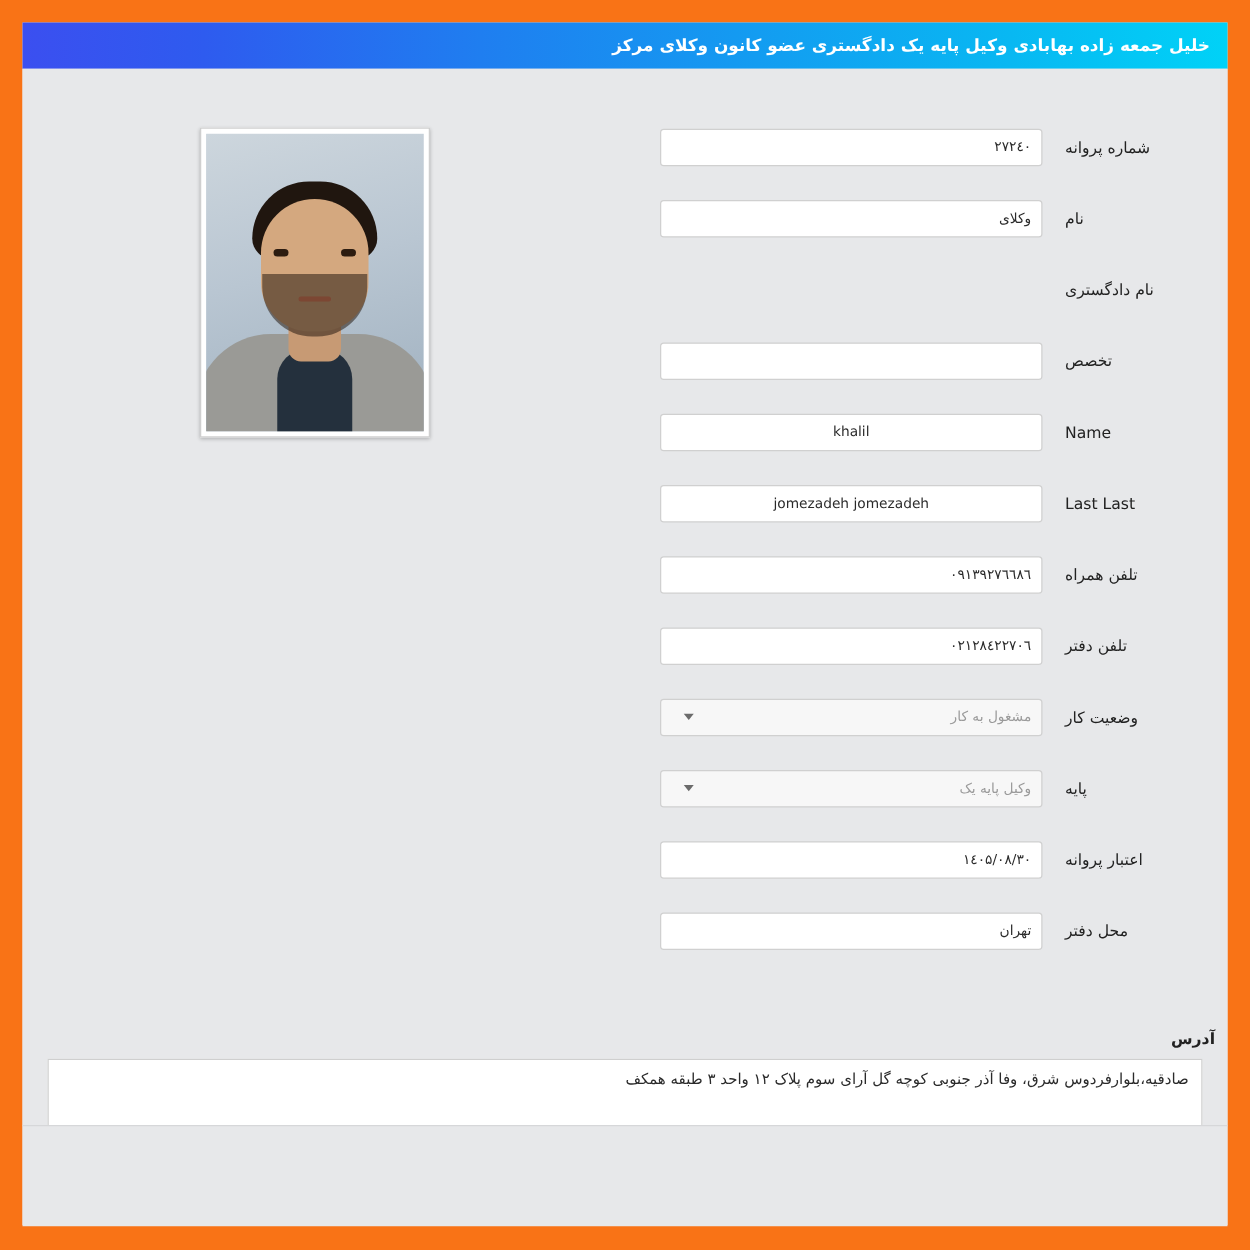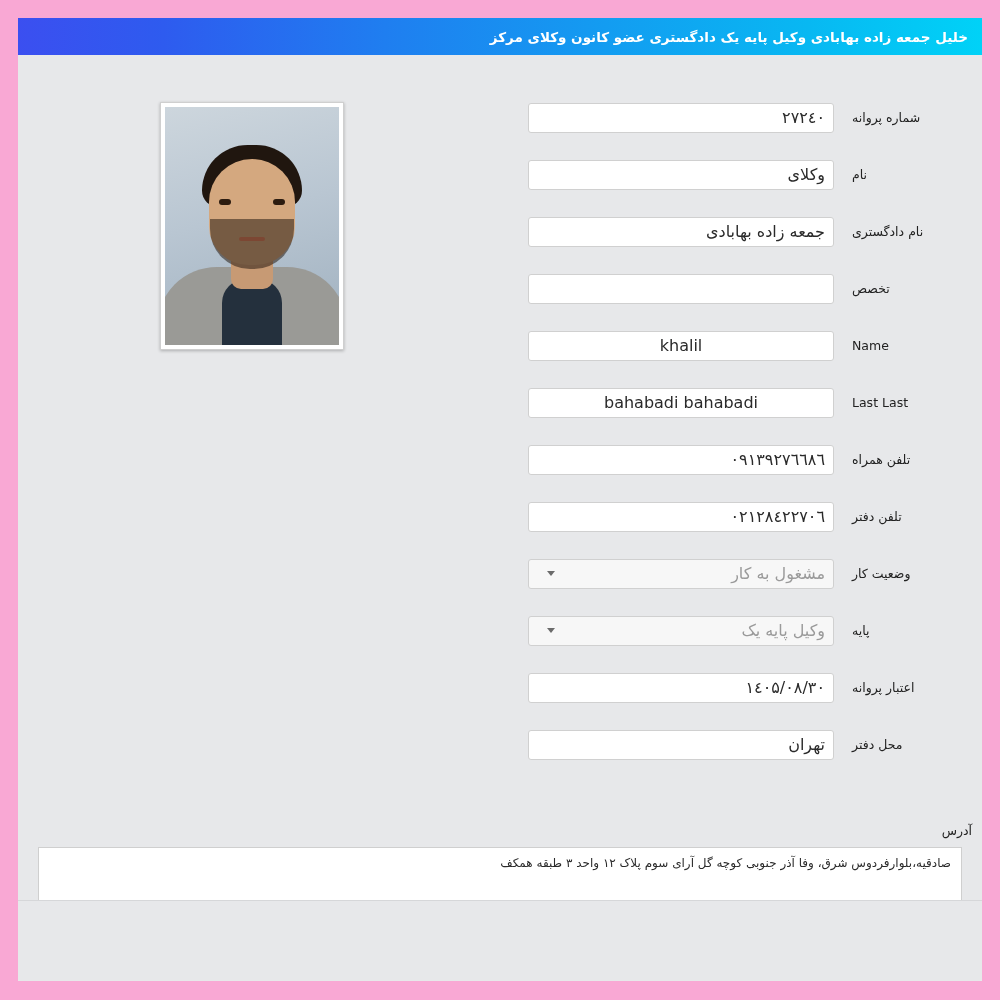--- a/index.html
+++ b/index.html
@@ -10,21 +10,21 @@
   body {
     width: 1000px;
     height: 1000px;
     font-family: "DejaVu Sans", "Liberation Sans", sans-serif;
     overflow: hidden;
   }
   .page {
     position: relative;
     width: 1000px;
     height: 1000px;
-    background: #f9a8d4;
+    background: #f97316;
     box-sizing: border-box;
   }
   .profile-card {
     position: absolute;
     left: 18px;
     top: 18px;
     width: 964px;
     height: 962px;
     background: #e7e8ea;
     box-sizing: border-box;
@@ -194,21 +194,21 @@
   .field {
     position: absolute;
     right: 148px;
     top: 0;
     width: 306px;
     height: 30px;
     background: #ffffff;
     border: 1px solid #d0d0d0;
     border-radius: 3px;
     box-sizing: border-box;
-    font-size: 16px;
+    font-size: 11px;
     color: #2a2a2a;
     padding: 0 8px;
     line-height: 28px;
     white-space: nowrap;
     overflow: hidden;
     text-overflow: ellipsis;
   }
   .field.rtl { direction: rtl; text-align: right; }
   .field.ltr { direction: ltr; text-align: center; }
   .field.select-box {
@@ -228,20 +228,21 @@
     border-right: 4.5px solid transparent;
     border-top: 5.5px solid #6b6b6b;
   }
   .address-label {
     position: absolute;
     right: 10px;
     top: 768px;
     font-size: 12.5px;
     color: #222222;
     direction: rtl;
+    font-weight: bold;
   }
   .address-box {
     position: absolute;
     left: 20px;
     top: 792px;
     width: 924px;
     height: 80px;
     background: #ffffff;
     border: 1px solid #cfcfcf;
     box-sizing: border-box;
@@ -313,36 +314,35 @@
           <div class="field rtl">۲۷۲٤۰</div>
         </div>
 
         <div class="form-row" style="top:105px; right:0; width:964px;">
           <div class="row-label">نام</div>
           <div class="field rtl">وکلای</div>
         </div>
 
         <div class="form-row" style="top:162px; right:0; width:964px;">
           <div class="row-label">نام دادگستری</div>
-          <div class="field rtl">جمعه زاده بهابادی</div>
         </div>
 
         <div class="form-row" style="top:219px; right:0; width:964px;">
           <div class="row-label">تخصص</div>
           <div class="field rtl"></div>
         </div>
 
         <div class="form-row" style="top:276px; right:0; width:964px;">
           <div class="row-label ltr">Name</div>
           <div class="field ltr">khalil</div>
         </div>
 
         <div class="form-row" style="top:333px; right:0; width:964px;">
           <div class="row-label ltr">Last Last</div>
-          <div class="field ltr">bahabadi bahabadi</div>
+          <div class="field ltr">jomezadeh jomezadeh</div>
         </div>
 
         <div class="form-row" style="top:390px; right:0; width:964px;">
           <div class="row-label">تلفن همراه</div>
           <div class="field rtl">۰۹۱۳۹۲۷٦٦۸٦</div>
         </div>
 
         <div class="form-row" style="top:447px; right:0; width:964px;">
           <div class="row-label">تلفن دفتر</div>
           <div class="field rtl">۰۲۱۲۸٤۲۲۷۰٦</div>

